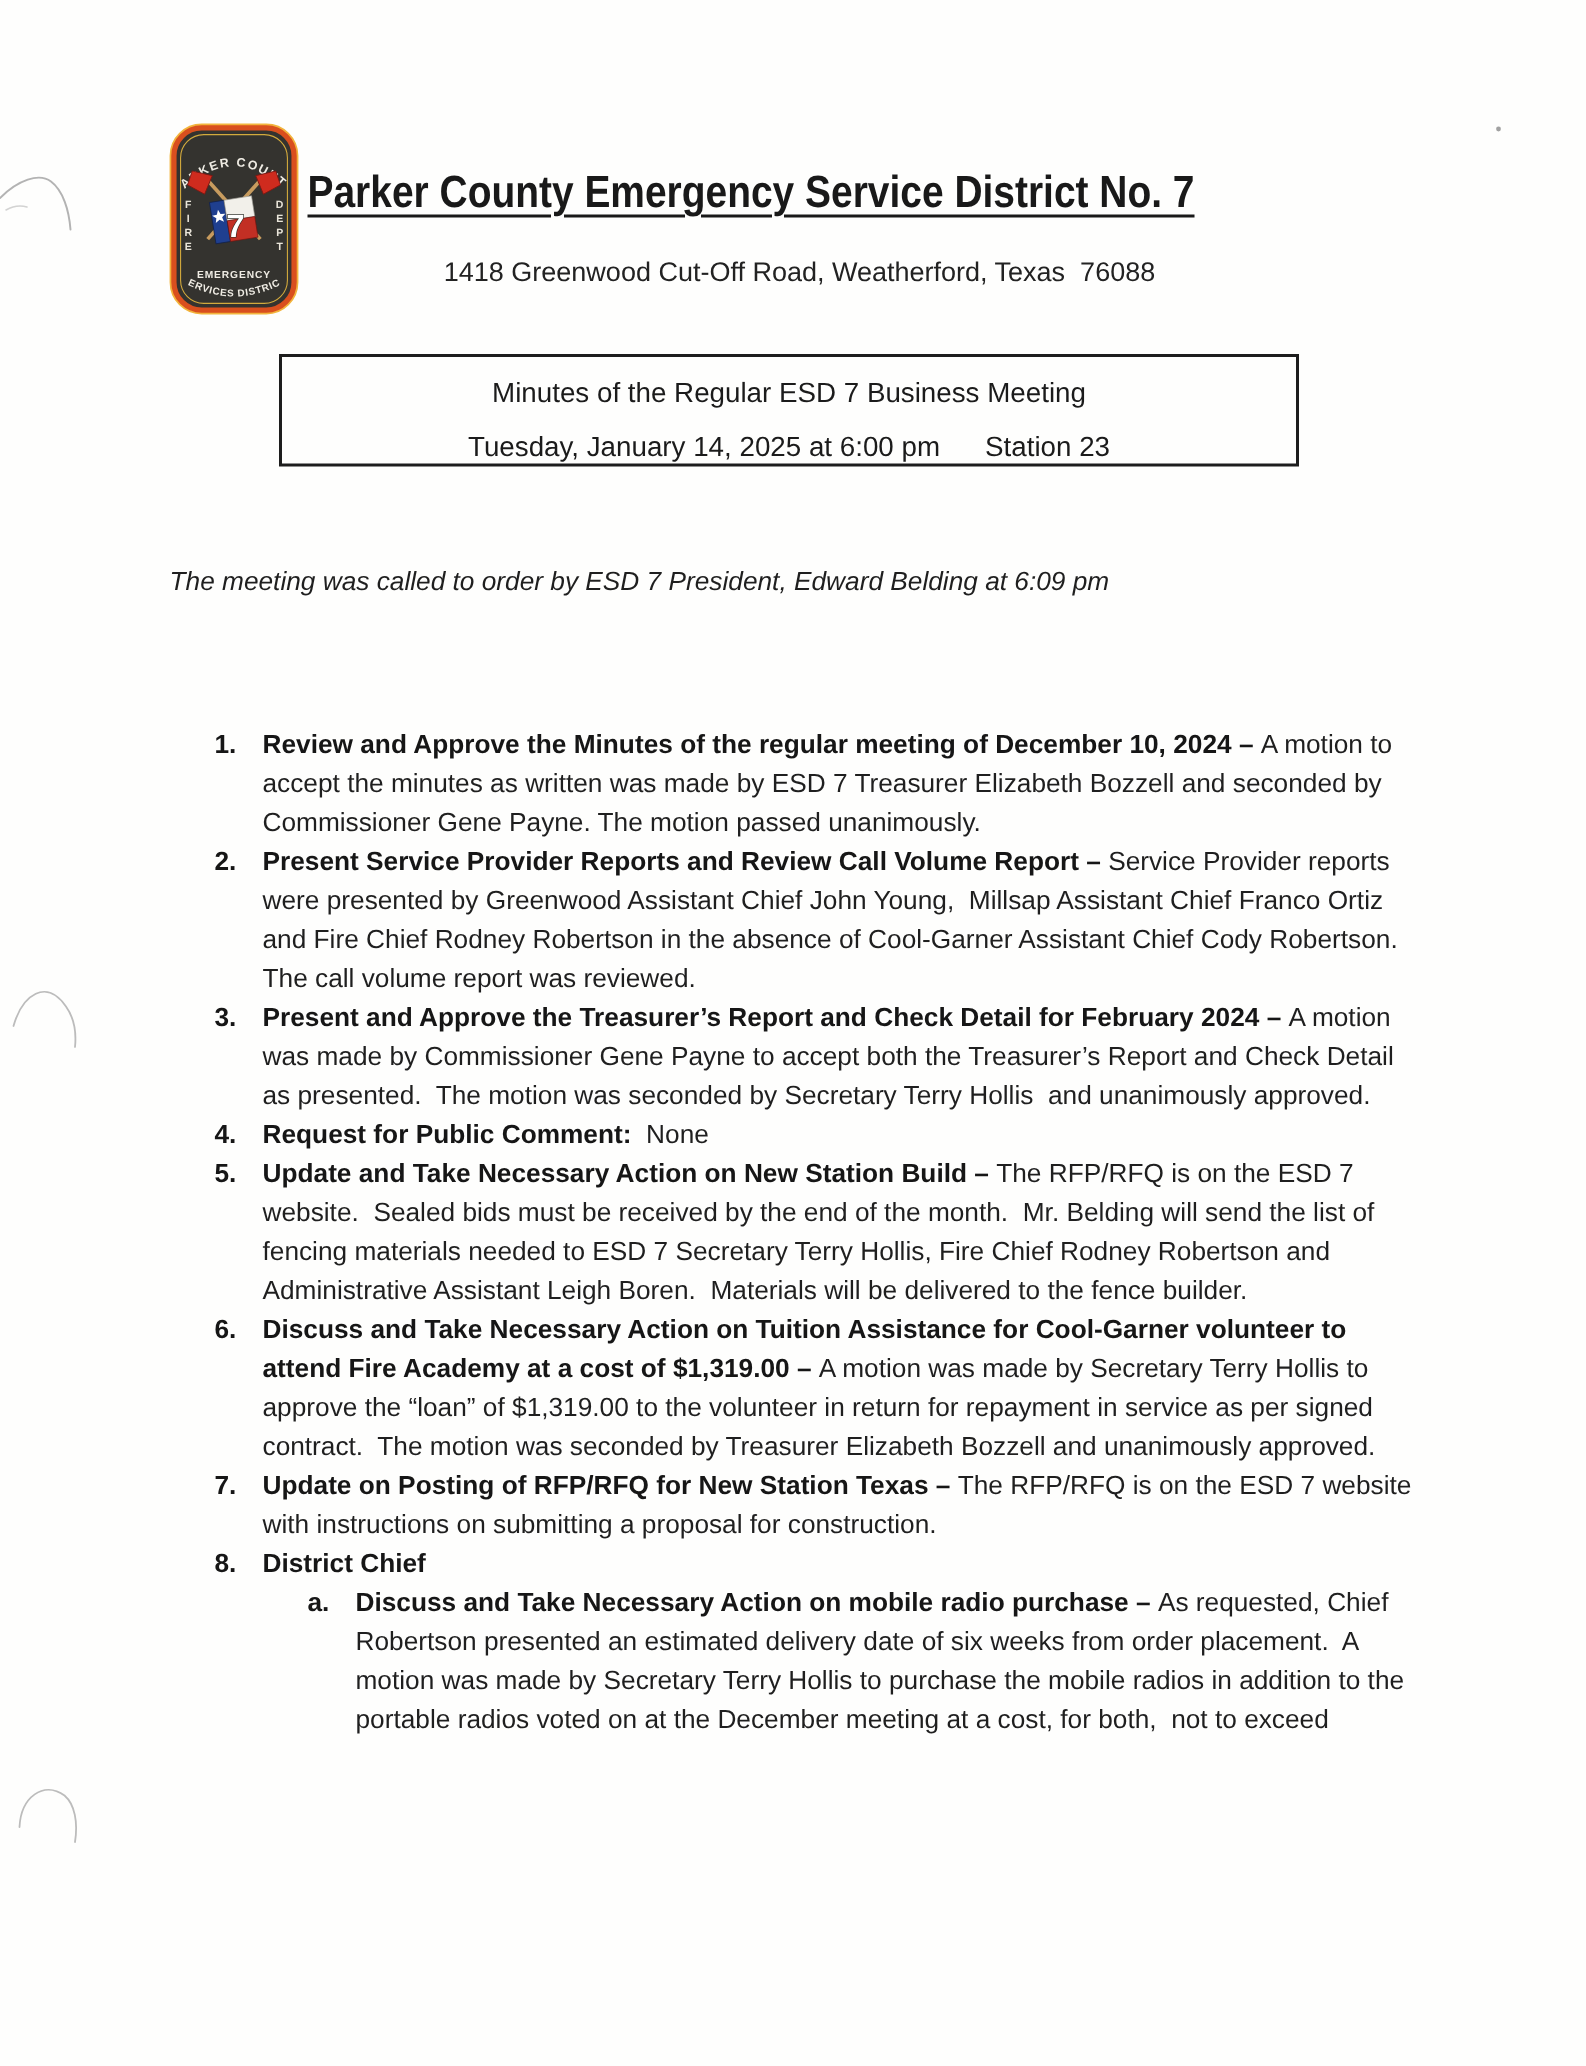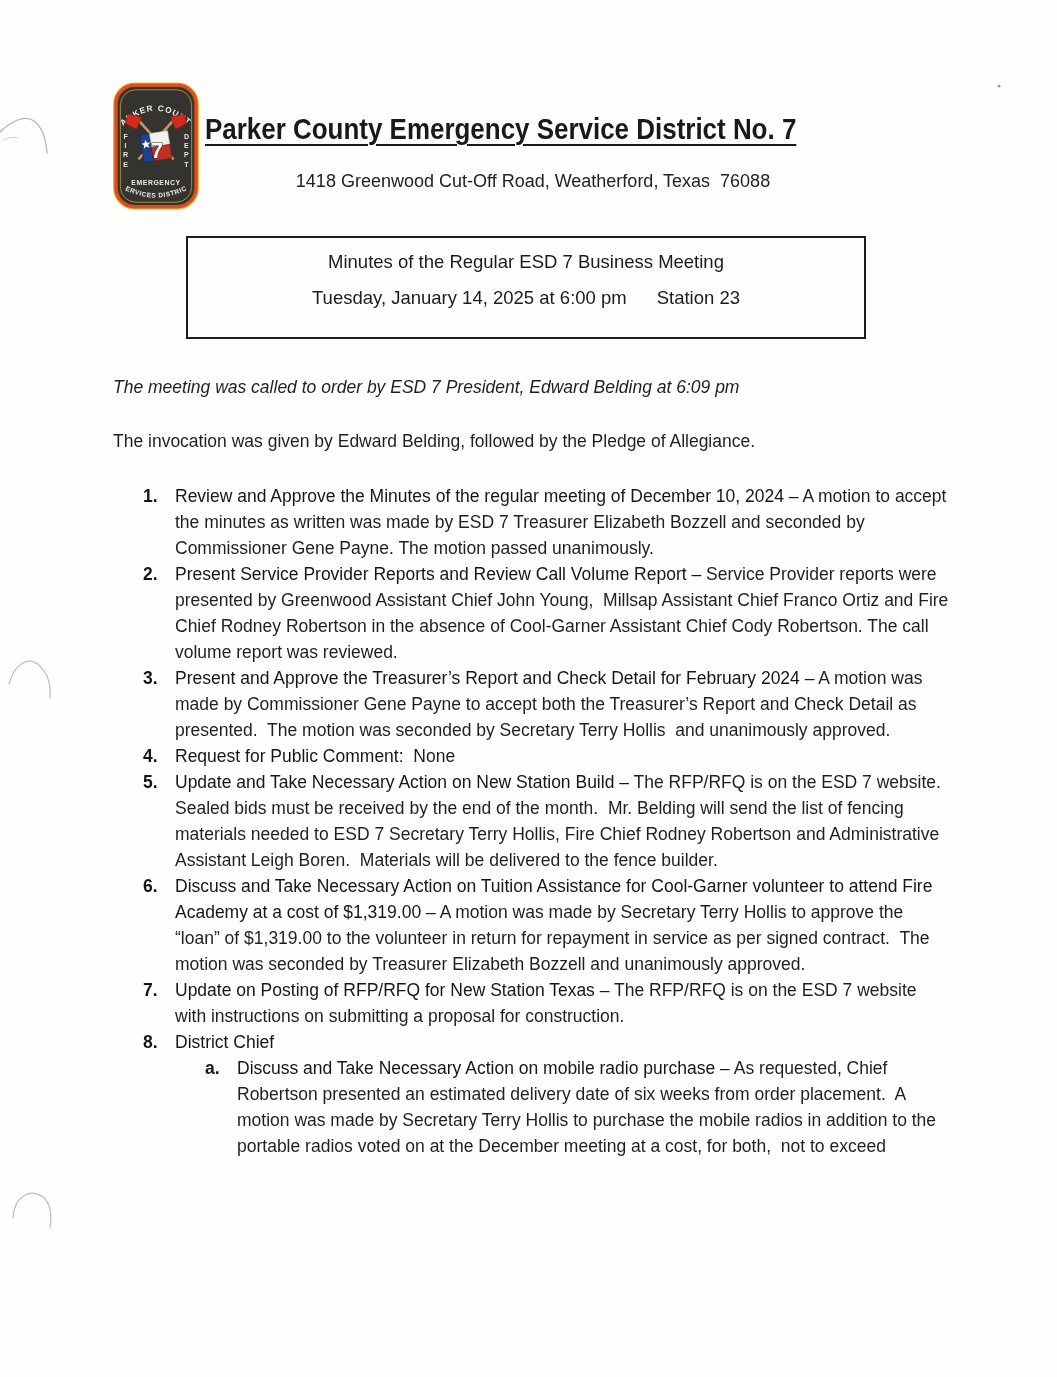--- a/index.html
+++ b/index.html
@@ -15,39 +15,39 @@
     font-size:30px; font-weight:700; color:#191919;
     text-decoration:underline; text-underline-offset:5px; text-decoration-thickness:2px;
     white-space:nowrap; transform:scaleX(.865); transform-origin:left center;
   }
   .org-address {
     position:absolute; left:205px; top:171px; width:656px;
     text-align:center; font-size:18px; white-space:pre; color:#222;
   }
   
   .meeting-box {
-    position:absolute; left:186px; top:236px; width:680px; height:103px;
+    position:absolute; left:186px; top:236px; width:680px; height:75px;
     border:2px solid #1d1d1d; box-sizing:border-box;
     text-align:center; font-size:18.5px; color:#1b1b1b;
   }
   .meeting-box .line1 { margin-top:13px; }
   .meeting-box .line2 { margin-top:14px; white-space:pre; }
   .meeting-box .station { margin-left:30px; }
   
   .para {
     position:absolute; left:113px; width:845px;
     font-size:17.5px; line-height:26px; white-space:pre-wrap; color:#1f1f1f;
   }
   .para-1 { top:374px;font-style:italic; }
   .para-2 { top:428px; }
   .minutes { position:absolute; left:143px; top:483px; width:806px; }
   .item { display:flex; font-size:17.5px; line-height:26px; color:#1f1f1f; }
   .item .num { flex:none; width:32px; font-weight:700; color:#161616; }
   .item .txt { flex:1; white-space:pre-wrap; }
-  .item .b { font-weight:400; color:#161616; }
+  .item .b { font-weight:700; color:#161616; }
   .sub { margin-left:62px; }
   
   .artifacts { position:absolute; left:0; top:0; width:1057px; height:1377px; pointer-events:none; }
 </style>
 </head>
 <body>
 
 <div class="page">
 
   <svg class="artifacts" viewBox="0 0 1057 1377" xmlns="http://www.w3.org/2000/svg">
@@ -103,21 +103,20 @@
 
   <div class="org-title">Parker County Emergency Service District No. 7</div>
   <div class="org-address">1418 Greenwood Cut-Off Road, Weatherford, Texas  76088</div>
 
   <div class="meeting-box">
     <div class="line1">Minutes of the Regular ESD 7 Business Meeting</div>
     <div class="line2"><span>Tuesday, January 14, 2025 at 6:00 pm</span><span class="station">Station 23</span></div>
   </div>
 
   <div class="para para-1">The meeting was called to order by ESD 7 President, Edward Belding at 6:09 pm</div>
-  <div class="para para-2">The invocation was given by Edward Belding, followed by the Pledge of Allegiance.</div>
 
   <div class="minutes">
     <div class="item">
         <span class="num">1.</span>
         <span class="txt"><span class="b">Review and Approve the Minutes of the regular meeting of December 10, 2024 – </span><span>A motion to accept the minutes as written was made by ESD 7 Treasurer Elizabeth Bozzell and seconded by Commissioner Gene Payne. The motion passed unanimously.</span></span>
       </div>
     <div class="item">
         <span class="num">2.</span>
         <span class="txt"><span class="b">Present Service Provider Reports and Review Call Volume Report – </span><span>Service Provider reports were presented by Greenwood Assistant Chief John Young,  Millsap Assistant Chief Franco Ortiz and Fire Chief Rodney Robertson in the absence of Cool-Garner Assistant Chief Cody Robertson. The call volume report was reviewed.</span></span>
       </div>

